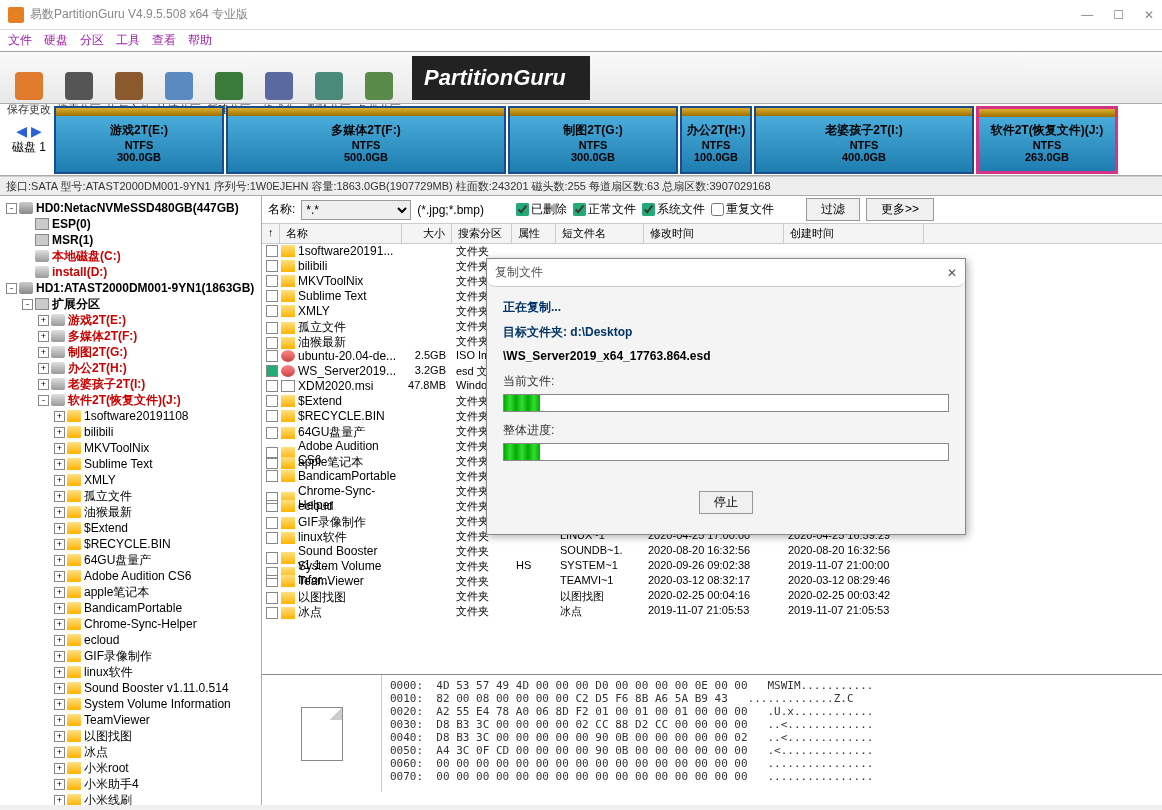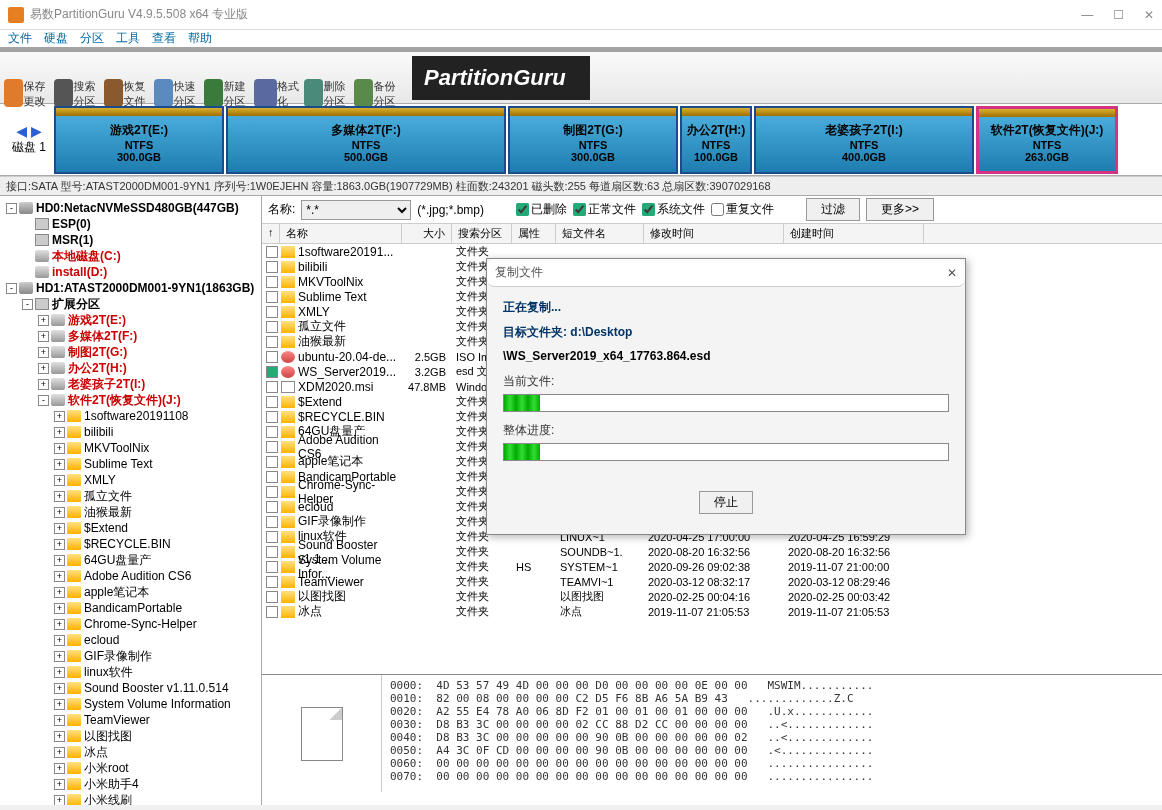--- a/index.html
+++ b/index.html
@@ -1,23 +1,23 @@
 <!DOCTYPE html>
 <html><head>
 <meta charset="utf-8">
 <style>
 * { margin: 0; padding: 0; box-sizing: border-box; font-family: "Microsoft YaHei", Arial, sans-serif; font-size: 12px; }
 body { background: #f0f0f0; width: 1162px; height: 810px; overflow: hidden; }
 .titlebar { height: 30px; background: #fff; display: flex; align-items: center; padding: 0 8px; border-bottom: 1px solid #ddd; }
 .titlebar .icon { width: 16px; height: 16px; background: #e67e22; border-radius: 2px; margin-right: 6px; }
 .titlebar .title { color: #888; flex: 1; }
 .titlebar .winbtns { display: flex; gap: 20px; color: #888; }
-.menubar { height: 22px; background: #fff; display: flex; align-items: center; padding: 0 8px; gap: 12px; border-bottom: 5px solid #a3a3a3; color: #0369a1; }
+.menubar { height: 22px; background: #fff; display: flex; align-items: center; padding: 0 8px; gap: 12px; border-bottom: 1px solid #a3a3a3; color: #a21caf; }
 .toolbar { height: 52px; background: linear-gradient(#fafafa,#e8e8e8); display: flex; align-items: center; padding: 0 4px; border-bottom: 1px solid #aaa; }
-.tbtn { display: flex; align-items: center; width: 50px; cursor: pointer; margin-top: 33px; }
+.tbtn { display: flex; flex-direction: column; align-items: center; width: 50px; cursor: pointer; margin-top: 33px; }
 .tbtn .ticon { width: 28px; height: 28px; border-radius: 4px; margin-bottom: 2px; }
 .tbtn span { font-size: 11px; color: #333; }
 .banner { margin-left: 8px; height: 44px; background: #222; color: #fff; display: flex; align-items: center; padding: 0 12px; }
 .banner .bname { font-size: 22px; font-weight: bold; font-style: italic; margin-right: 12px; }
 .banner .btxt { font-size: 14px; line-height: 1.2; font-weight: bold; color: #ddd; }
 .diskbar { height: 72px; background: #fff; display: flex; align-items: center; padding: 2px 4px; border-bottom: 1px solid #aaa; }
 .dnav { width: 50px; display: flex; flex-direction: column; align-items: center; }
 .dnav .arrows { color: #2b5fd6; font-size: 14px; }
 .parts { flex: 1; display: flex; gap: 2px; height: 68px; }
 .part { border: 2px solid #1a4b8c; background: linear-gradient(#4fb3e0,#1e7db0); color: #000; display: flex; flex-direction: column; align-items: center; justify-content: center; position: relative; padding-top: 6px; }
@@ -44,21 +44,21 @@
 .tab { padding: 4px 12px; border: 1px solid #aaa; border-bottom: none; margin-right: -1px; background: #e8e8e8; cursor: pointer; }
 .tab.active { background: #fff; border-bottom: 1px solid #fff; position: relative; top: 1px; }
 .filterbar { height: 28px; display: flex; align-items: center; padding: 2px 6px; gap: 6px; border-bottom: 1px solid #ccc; }
 .filterbar select { width: 110px; height: 20px; border: 1px solid #999; }
 .chk { display: flex; align-items: center; gap: 2px; }
 .chk input { accent-color: #2a7; }
 .btn { border: 1px solid #999; background: #f0f0f0; padding: 2px 14px; cursor: pointer; }
 .filehdr { height: 20px; display: flex; background: #f4f4f4; border-bottom: 1px solid #ccc; }
 .filehdr div { border-right: 1px solid #ccc; padding: 2px 6px; font-size: 11px; }
 .filelist { overflow: auto; }
-.frow { display: flex; height: 15px; align-items: center; }
+.frow { display: flex; height: 15px; align-items: flex-start; }
 .frow .c1 { width: 140px; display: flex; align-items: center; padding-left: 4px; overflow: hidden; }
 .frow .c2 { width: 50px; text-align: right; padding-right: 6px; font-size: 11px; }
 .frow .c3 { width: 60px; padding-left: 4px; font-size: 11px; }
 .frow .c4 { width: 44px; padding-left: 4px; font-size: 11px; }
 .frow .c5 { width: 88px; padding-left: 4px; font-size: 11px; }
 .frow .c6 { width: 140px; padding-left: 4px; font-size: 11px; }
 .frow .c7 { width: 140px; padding-left: 4px; font-size: 11px; }
 .fchk { width: 12px; height: 12px; border: 1px solid #888; margin-right: 3px; flex-shrink: 0; }
 .fchk.on { background: #2a7; }
 .ficon { width: 14px; height: 12px; margin-right: 3px; flex-shrink: 0; }

